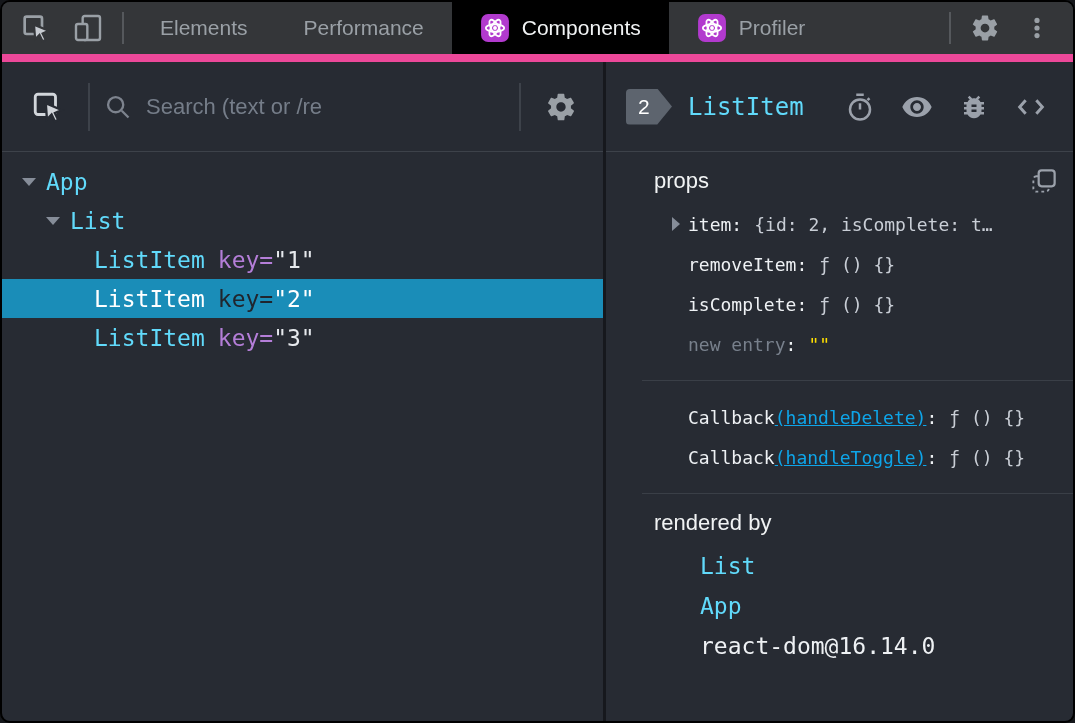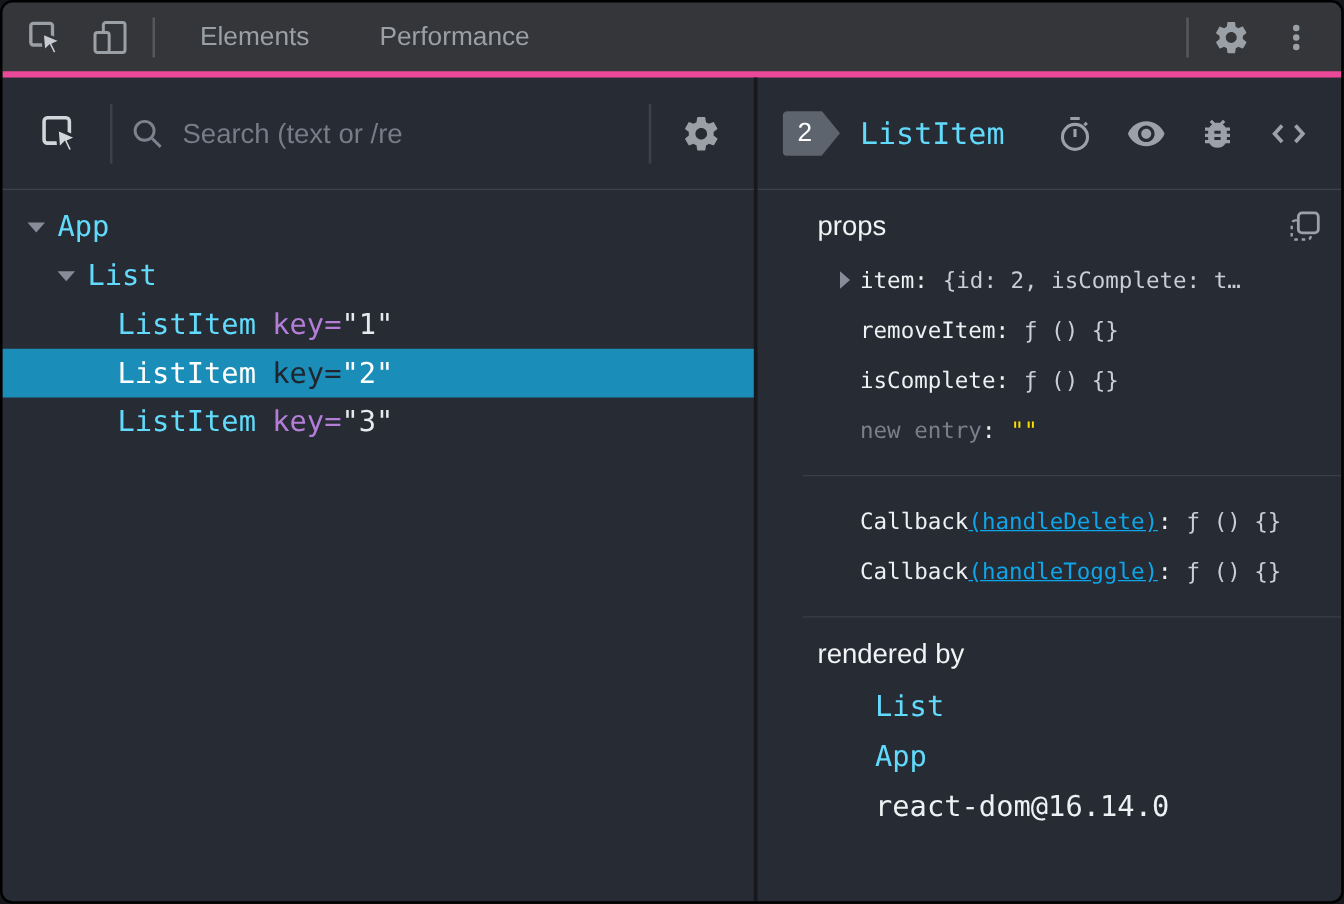--- a/index.html
+++ b/index.html
@@ -8,21 +8,21 @@
 
   .window {
     position:relative; width:1075px; height:723px;
     background:#272b33; border:2px solid #000; border-radius:10px;
     overflow:hidden; display:flex; flex-direction:column;
   }
 
   
   .tabbar {
     flex:none; height:60px; background:#343639;
-    border-bottom:5px solid #ec4899;
+    border-bottom:8px solid #ec4899;
     display:flex; align-items:stretch; padding-left:8px;
   }
   .tb-iconbtn { display:flex; align-items:center; justify-content:center; width:52px; cursor:pointer; }
   .tb-sep { width:2px; height:32px; background:#55585c; align-self:center; margin:0 8px; }
   .tab {
     display:flex; align-items:center; gap:12px; padding:0 28px;
     color:#9aa0a6; font-size:21px; cursor:pointer; white-space:nowrap;
   }
   .tab.active { background:#000; color:#f1f3f4; }
   .tabbar-right { margin-left:auto; display:flex; align-items:stretch; padding-right:10px; }
@@ -116,20 +116,44 @@
         <rect x="3" y="9" width="8.5" height="12" rx="1.5" fill="#343639" stroke="#9aa0a6" stroke-width="1.8"></rect>
       </svg>
     </div>
     <div class="tb-sep"></div>
 
     <div class="tab">
       <span>Elements</span>
     </div>
     <div class="tab">
       <span>Performance</span>
+    </div>
+    <div class="tab active">
+      <svg width="30" height="30" viewBox="0 0 28 28">
+        <rect x="1" y="1" width="26" height="26" rx="6.5" fill="#b23ace"></rect>
+        <g stroke="#fff" stroke-width="1.7" fill="none">
+          <ellipse cx="14" cy="14" rx="8.6" ry="3.5"></ellipse>
+          <ellipse cx="14" cy="14" rx="8.6" ry="3.5" transform="rotate(60 14 14)"></ellipse>
+          <ellipse cx="14" cy="14" rx="8.6" ry="3.5" transform="rotate(120 14 14)"></ellipse>
+        </g>
+        <circle cx="14" cy="14" r="1.8" fill="#fff"></circle>
+      </svg>
+      <span>Components</span>
+    </div>
+    <div class="tab">
+      <svg width="30" height="30" viewBox="0 0 28 28">
+        <rect x="1" y="1" width="26" height="26" rx="6.5" fill="#b23ace"></rect>
+        <g stroke="#fff" stroke-width="1.7" fill="none">
+          <ellipse cx="14" cy="14" rx="8.6" ry="3.5"></ellipse>
+          <ellipse cx="14" cy="14" rx="8.6" ry="3.5" transform="rotate(60 14 14)"></ellipse>
+          <ellipse cx="14" cy="14" rx="8.6" ry="3.5" transform="rotate(120 14 14)"></ellipse>
+        </g>
+        <circle cx="14" cy="14" r="1.8" fill="#fff"></circle>
+      </svg>
+      <span>Profiler</span>
     </div>
 
     <div class="tabbar-right">
       <div class="tb-sep"></div>
       <div class="tb-iconbtn">
         <svg width="30" height="30" viewBox="0 0 24 24">
           <path fill="#9aa0a6" d="M19.4 13c.04-.32.06-.66.06-1s-.02-.68-.07-1l2.11-1.65c.19-.15.24-.42.12-.64l-2-3.46c-.12-.22-.39-.3-.61-.22l-2.49 1c-.52-.4-1.08-.73-1.69-.98l-.38-2.65C14.46 2.18 14.25 2 14 2h-4c-.25 0-.46.18-.49.42l-.38 2.65c-.61.25-1.17.59-1.69.98l-2.49-1c-.23-.09-.49 0-.61.22l-2 3.46c-.13.22-.07.49.12.64L4.59 11c-.05.32-.07.66-.07 1s.02.68.07 1l-2.11 1.65c-.19.15-.24.42-.12.64l2 3.46c.12.22.39.3.61.22l2.49-1c.52.4 1.08.73 1.69.98l.38 2.65c.03.24.24.42.49.42h4c.25 0 .46-.18.49-.42l.38-2.65c.61-.25 1.17-.59 1.69-.98l2.49 1c.23.09.49 0 .61-.22l2-3.46c.12-.22.07-.49-.12-.64L19.4 13zM12 15.5c-1.93 0-3.5-1.57-3.5-3.5s1.57-3.5 3.5-3.5 3.5 1.57 3.5 3.5-1.57 3.5-3.5 3.5z"></path>
         </svg>
       </div>
       <div class="tb-iconbtn">

